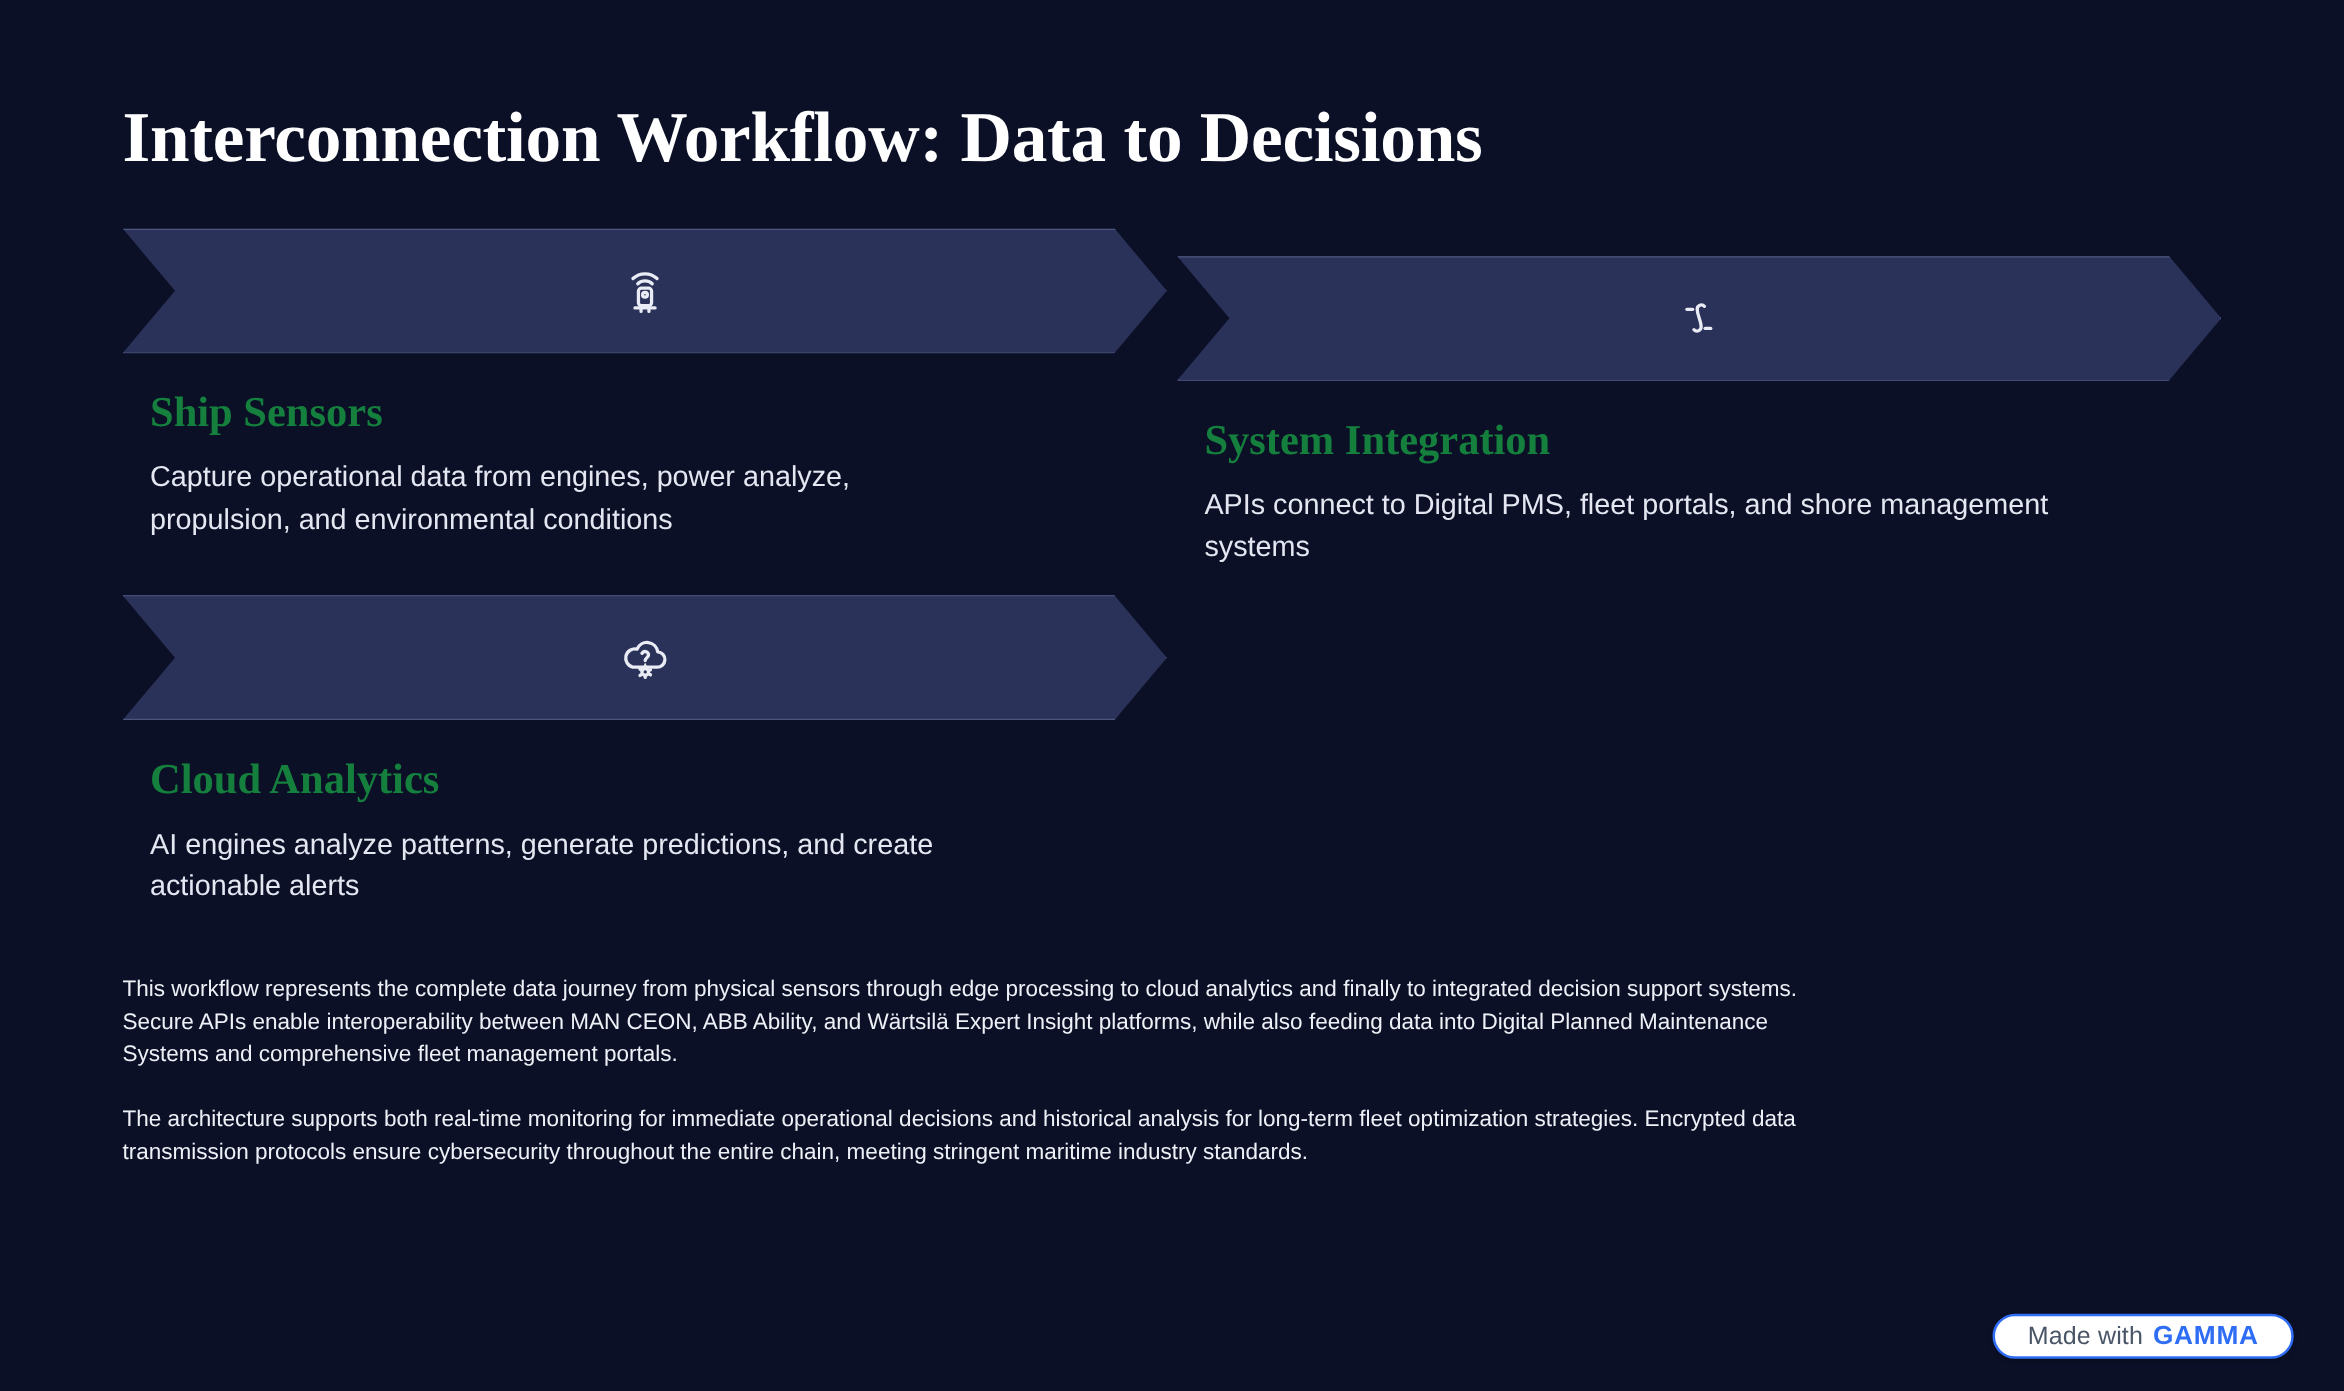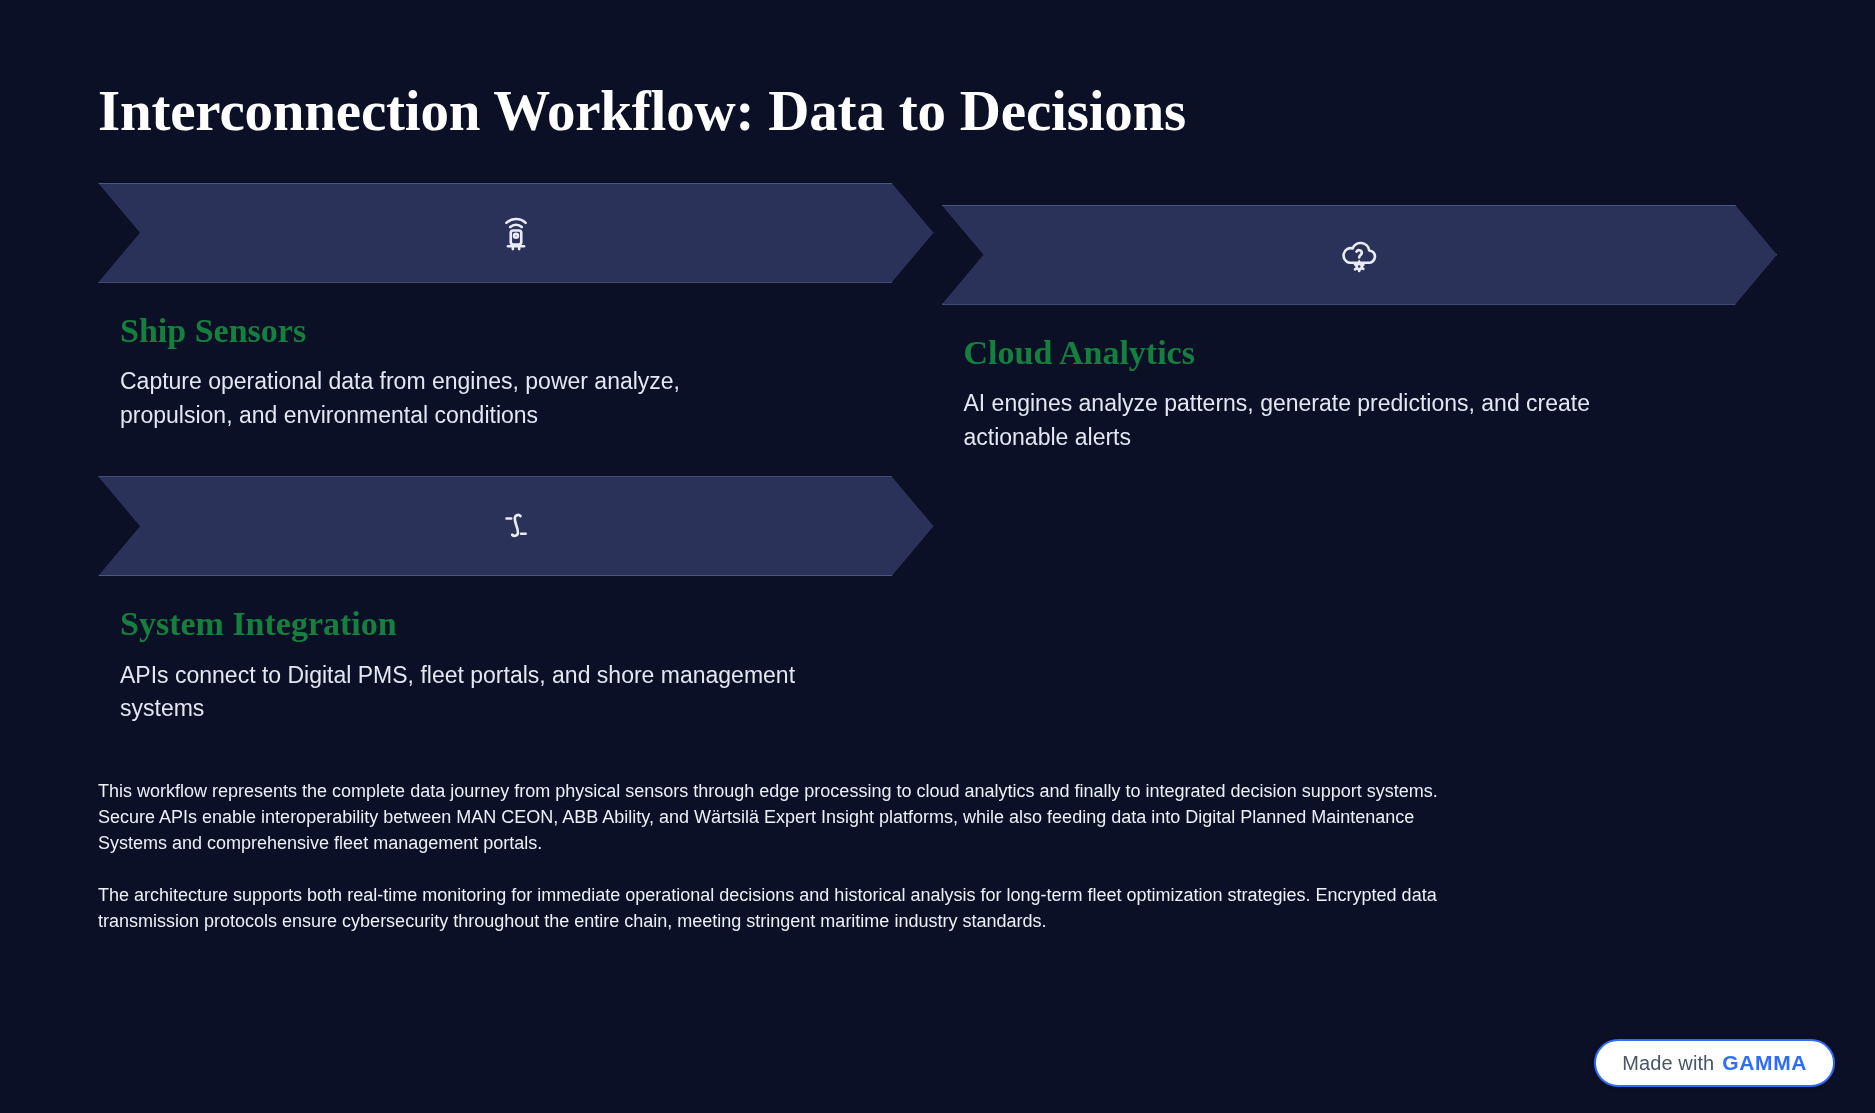--- a/index.html
+++ b/index.html
@@ -106,21 +106,21 @@
   .body-copy p:last-child { margin-bottom: 16px; }
 
   
   .gamma-badge {
     position: absolute;
     right: 40px;
     bottom: 26px;
     background: #ffffff;
     border: 2px solid #2f6df5;
     border-radius: 999px;
-    height: 48px;
+    height: 36px;
     padding: 0 26px;
     display: flex;
     align-items: center;
     gap: 8px;
     box-shadow: 0 1px 4px rgba(0,0,0,0.25);
   }
   .gamma-made {
     color: #4a5568;
     font-size: 20px;
     letter-spacing: 0.1px;
@@ -156,46 +156,46 @@
       </div>
       <div class="step-title">Ship Sensors</div>
       <div class="step-desc">Capture operational data from engines, power analyze, propulsion, and environmental conditions</div>
     </div>
 
 
     <div class="step step-row-2">
       <div class="chevron">
         <span class="chevron-icon">
           <svg viewBox="0 0 24 24" fill="none" stroke="currentColor" stroke-width="1.5" stroke-linecap="round" stroke-linejoin="round">
+            <path d="M14.6 6.3a1.9 1.9 0 0 0-3.3 1.3c0 3 1.8 5.1 1.8 8.1a1.9 1.9 0 0 1-3.3 1.3"></path>
+            <path d="M6.6 7.7h2.6"></path>
+            <path d="M14.9 16.4h2.6"></path>
+          </svg>
+        </span>
+      </div>
+      <div class="step-title">System Integration</div>
+      <div class="step-desc">APIs connect to Digital PMS, fleet portals, and shore management systems</div>
+    </div>
+
+    <div class="step step-row-2">
+      <div class="chevron">
+        <span class="chevron-icon">
+          <svg viewBox="0 0 24 24" fill="none" stroke="currentColor" stroke-width="1.5" stroke-linecap="round" stroke-linejoin="round">
             <path d="M6.4 16.4h11a3.5 3.5 0 0 0 .4-7 4.9 4.9 0 0 0-9.4-1.2 3.4 3.4 0 0 0-2 8.2Z"></path>
             <path d="M10.6 10.1a1.6 1.6 0 0 1 3 .7c0 1.1-1.5 1.4-1.5 2.6"></path>
             <circle cx="12.1" cy="15.1" r="0.45" fill="currentColor" stroke="none"></circle>
             <circle cx="12.1" cy="18.6" r="1.5"></circle>
             <path d="M12.1 16.6v-0.6M12.1 21.1v-0.6M10.2 17.6l-0.5-0.3M14.5 19.9l-0.5-0.3M10.2 19.9l-0.5 0.3M14.5 17.6l-0.5 0.3"></path>
           </svg>
         </span>
       </div>
       <div class="step-title">Cloud Analytics</div>
       <div class="step-desc">AI engines analyze patterns, generate predictions, and create actionable alerts</div>
     </div>
 
-    <div class="step step-row-2">
-      <div class="chevron">
-        <span class="chevron-icon">
-          <svg viewBox="0 0 24 24" fill="none" stroke="currentColor" stroke-width="1.5" stroke-linecap="round" stroke-linejoin="round">
-            <path d="M14.6 6.3a1.9 1.9 0 0 0-3.3 1.3c0 3 1.8 5.1 1.8 8.1a1.9 1.9 0 0 1-3.3 1.3"></path>
-            <path d="M6.6 7.7h2.6"></path>
-            <path d="M14.9 16.4h2.6"></path>
-          </svg>
-        </span>
-      </div>
-      <div class="step-title">System Integration</div>
-      <div class="step-desc">APIs connect to Digital PMS, fleet portals, and shore management systems</div>
-    </div>
-
   </div>
 
   <div class="body-copy">
     <p>This workflow represents the complete data journey from physical sensors through edge processing to cloud analytics and finally to integrated decision support systems. Secure APIs enable interoperability between MAN CEON, ABB Ability, and Wärtsilä Expert Insight platforms, while also feeding data into Digital Planned Maintenance Systems and comprehensive fleet management portals.</p>
     <p>The architecture supports both real-time monitoring for immediate operational decisions and historical analysis for long-term fleet optimization strategies. Encrypted data transmission protocols ensure cybersecurity throughout the entire chain, meeting stringent maritime industry standards.</p>
   </div>
 
   <div class="gamma-badge">
     <span class="gamma-made">Made with</span>
     <span class="gamma-word">GAMMA</span>

